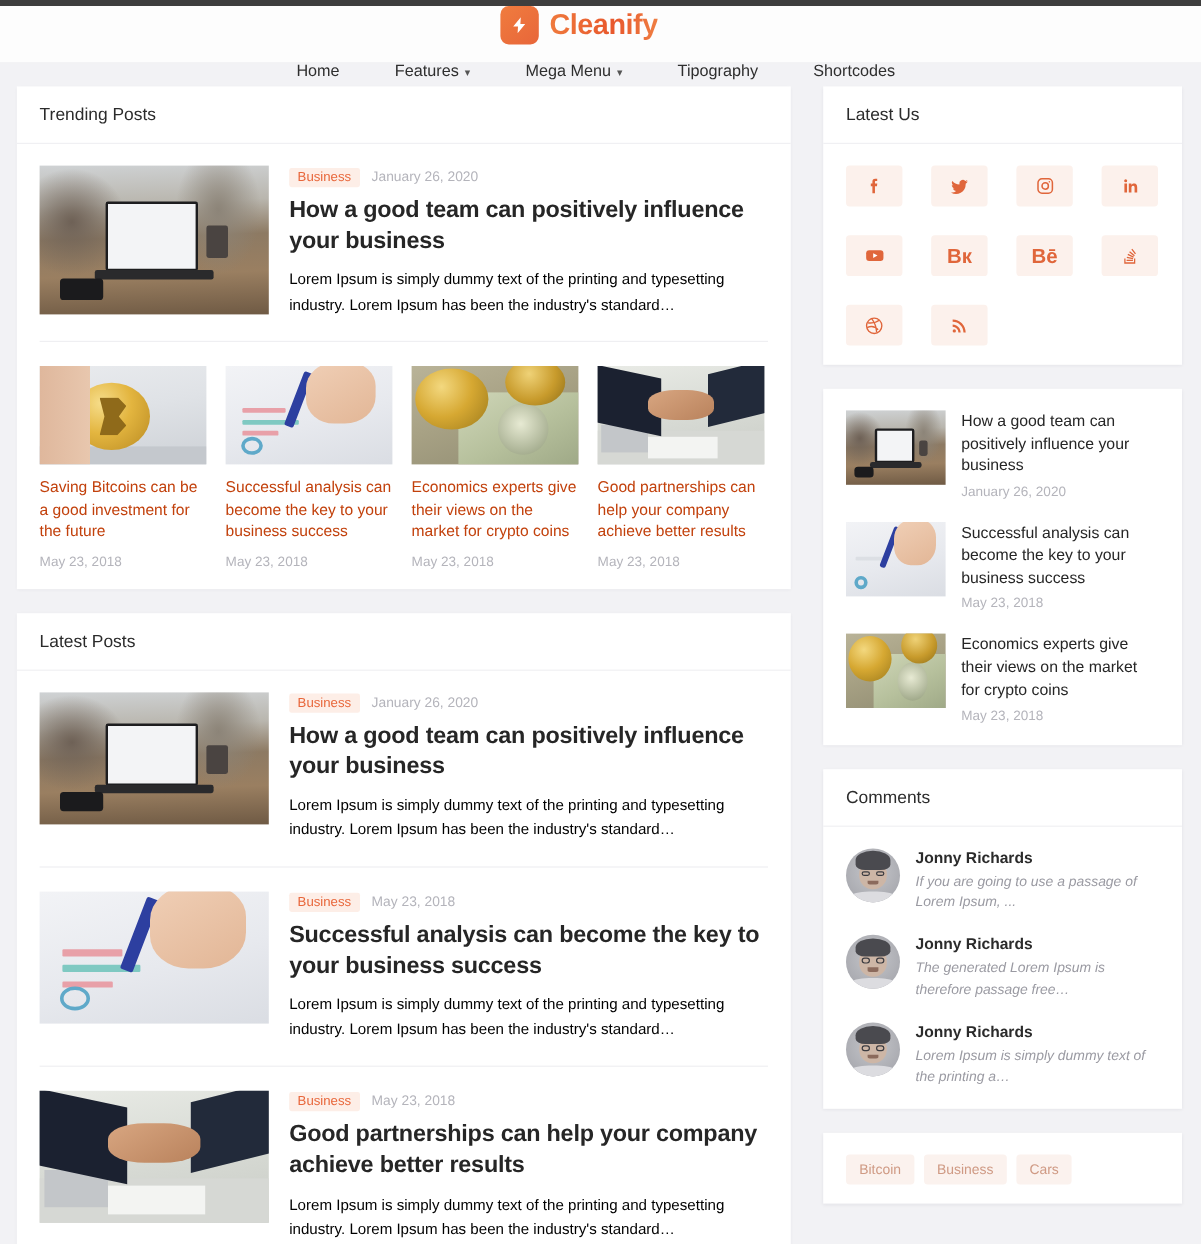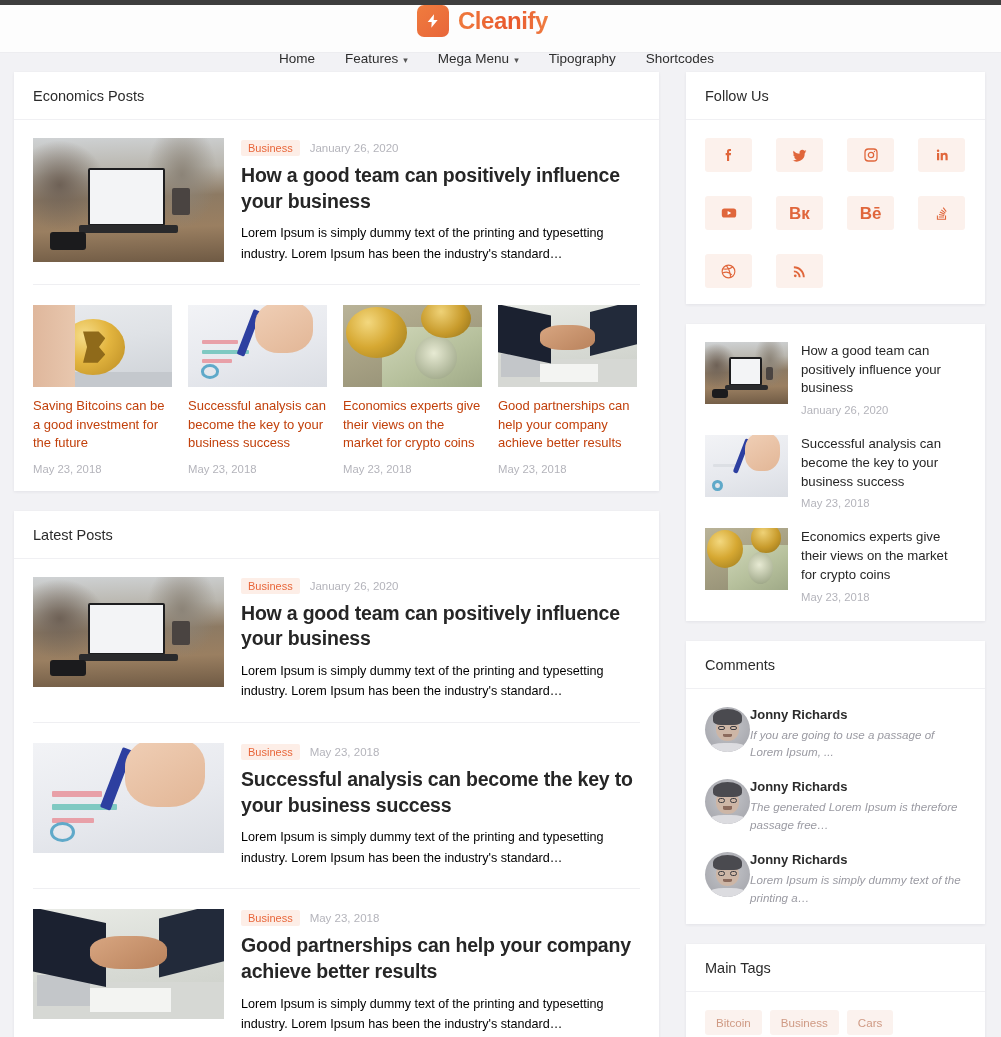--- a/index.html
+++ b/index.html
@@ -29,21 +29,21 @@
     background: linear-gradient(140deg,#f07c3e 0%, #e8663a 100%);
     display: flex; align-items: center; justify-content: center;
   }
   .brand-mark svg { display:block; }
   .brand-text {
     font-size: 24px; font-weight: bold; letter-spacing: -0.4px;
     background: linear-gradient(90deg,#ef7a3d 0%, #e8572c 60%, #ef7e42 100%);
     -webkit-background-clip: text; background-clip: text;
     -webkit-text-fill-color: transparent; color: #e8663a;
   }
-  .nav { display: flex; align-items: flex-start; gap: 0; flex: 1; }
+  .nav { display: flex; align-items: flex-start; gap: 16px; flex: 1; }
   .nav-item {
     font-size: 13.5px; color: #2e2e2e; padding: 14px 15px;
     display: flex; align-items: center; gap: 5px; cursor: pointer; white-space: nowrap;
   }
   .caret { font-size: 9px; color: #555; position: relative; top: 1px; }
   .search-btn {
     width: 34px; height: 34px; display: flex; align-items: center;
     justify-content: center; cursor: pointer;
   }
 
@@ -112,21 +112,21 @@
   }
   .soc svg { display: block; }
   .soc .gl { font-size: 17px; font-weight: bold; line-height: 1; }
 
   .pp { display: flex; gap: 13px; margin-bottom: 19px; }
   .pp:last-child { margin-bottom: 2px; }
   .pp-img { width: 83px; height: 62px; flex: 0 0 83px; }
   .pp-title { font-size: 13.2px; line-height: 1.42; color: #262626; margin-bottom: 6px; }
   .pp-date { font-size: 11.3px; color: #b4b4bb; }
 
-  .cm { display: flex; margin-bottom: 19px; }
+  .cm { display: flex; gap: 13px; margin-bottom: 19px; }
   .cm:last-child { margin-bottom: 2px; }
   .cm-av {
     width: 45px; height: 45px; flex: 0 0 45px; border-radius: 50%;
     overflow: hidden; position: relative; background: #b9bac0;
   }
   .cm-name { font-size: 13px; color: #2b2b2b; font-weight: bold; margin-bottom: 4px; }
   .cm-text { font-size: 11.6px; line-height: 1.5; color: #9a9aa2; font-style: italic; }
 
   .tags { display: flex; flex-wrap: wrap; gap: 8px; }
   .tag {
@@ -228,21 +228,21 @@
     </svg>
   </div>
 </div>
 
 <div class="page">
 
   <div class="col-main">
 
     <section class="card">
       <div class="card-head">
-        <h2 class="card-title">Economics Posts</h2>
+        <h2 class="card-title">Trending Posts</h2>
       </div>
       <div class="card-body">
 
         <article class="feat">
           <div class="thumb feat-img im-team">
             <span class="ph screen"></span>
               <span class="ph base"></span>
             <span class="ph phone"></span>
               <span class="ph cup"></span>
           </div>
@@ -366,21 +366,21 @@
           </div>
         </article>
       </div>
     </section>
   </div>
 
   <aside class="col-side">
 
     <section class="card">
       <div class="card-head">
-        <h2 class="card-title">Follow Us</h2>
+        <h2 class="card-title">Latest Us</h2>
       </div>
       <div class="card-body">
         <div class="socials">
           <a class="soc">
             <svg width="16" height="16" viewBox="0 0 24 24" fill="currentColor">
                 <path d="M15 3h-2.5C10 3 9 4.6 9 6.8V9H7v3.2h2V21h3.2v-8.8h2.5l.4-3.2h-2.9V7.1c0-.8.2-1.2 1.2-1.2H15V3z"></path>
               </svg>
           </a>
           <a class="soc">
             <svg width="17" height="17" viewBox="0 0 24 24" fill="currentColor">
@@ -519,23 +519,20 @@
           </div>
           <div>
             <div class="cm-name">Jonny Richards</div>
             <div class="cm-text">Lorem Ipsum is simply dummy text of the printing a…</div>
           </div>
         </div>
       </div>
     </section>
 
     <section class="card">
-      <div class="card-head">
-        <h2 class="card-title">Main Tags</h2>
-      </div>
       <div class="card-body">
         <div class="tags">
           <span class="tag">Bitcoin</span>
           <span class="tag">Business</span>
           <span class="tag">Cars</span>
 
         </div>
       </div>
     </section>
   </aside>

